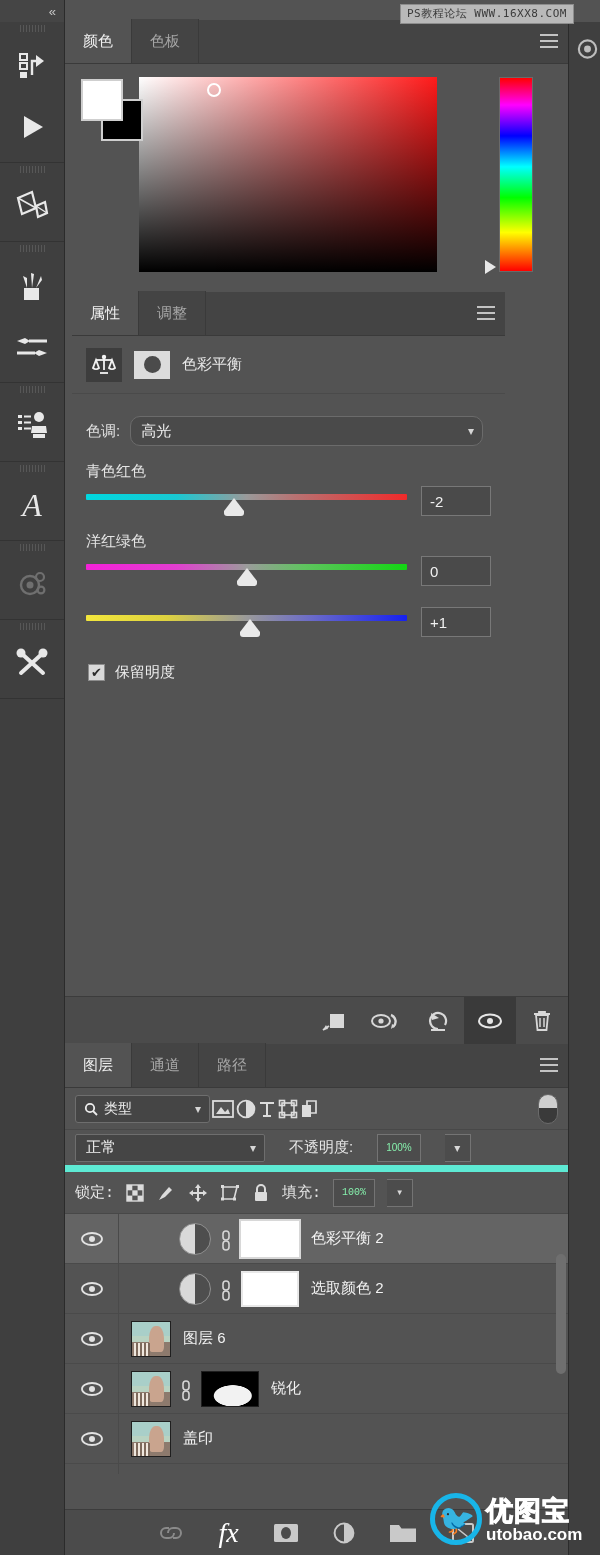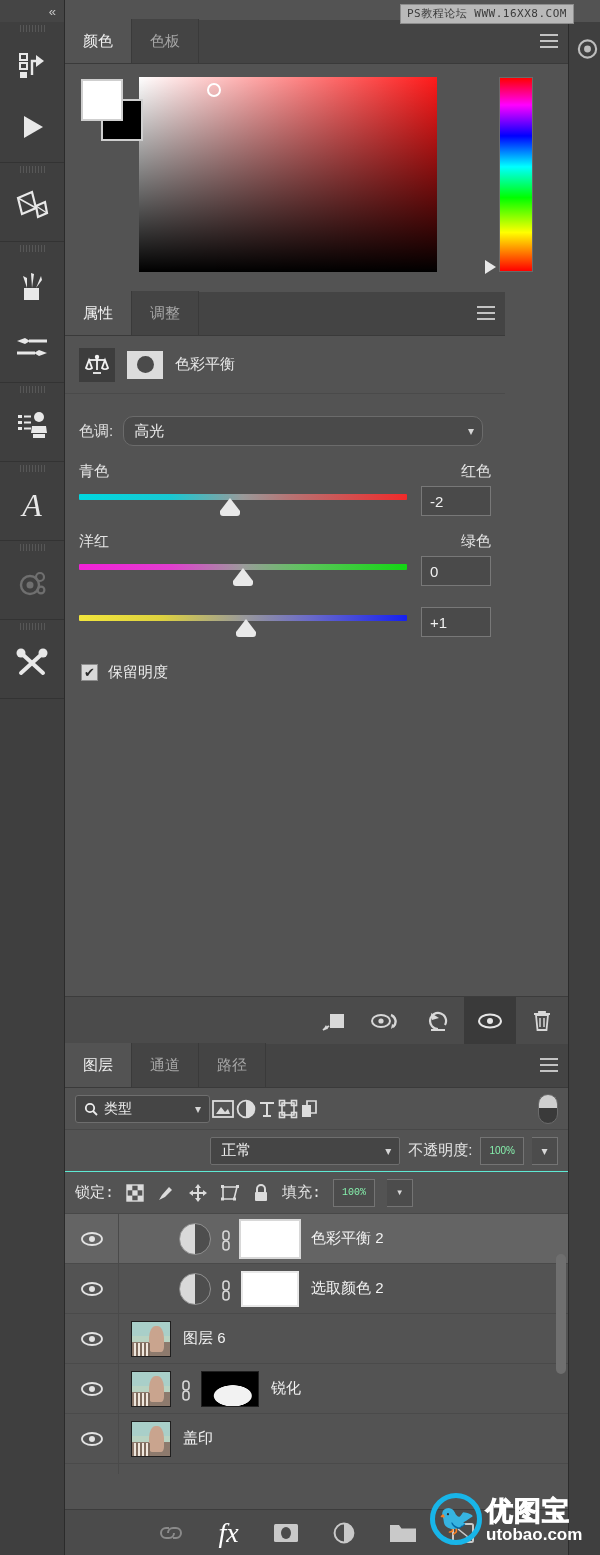--- a/index.html
+++ b/index.html
@@ -110,21 +110,21 @@
       #00ff00 62%, #ffff00 80%, #ff0000 100%);
     border: 1px solid #6a6a6a;
   }
   .hue-marker {
     position: absolute; left: 420px; top: 196px; width: 0; height: 0;
     border-top: 7px solid transparent; border-bottom: 7px solid transparent;
     border-left: 11px solid #e8e8e8;
   }
 
   
-  #props-panel { left: 65px; top: 292px; width: 440px; height: 752px; }
+  #props-panel { left: 65px; top: 292px; width: 440px; height: 752px; padding-left: 7px; }
   .props-head {
     height: 58px; display: flex; align-items: center; gap: 12px;
     padding-left: 14px; border-bottom: 1px solid #4a4a4a;
   }
   .adj-icon {
     width: 36px; height: 34px; background: #3d3d3d; display: flex;
     align-items: center; justify-content: center; color: #f2f2f2;
   }
   .mask-thumb {
     width: 36px; height: 28px; background: #dcdcdc; display: flex;
@@ -136,21 +136,21 @@
   .tone-row { display: flex; align-items: center; gap: 10px; padding: 22px 22px 0 14px; }
   .tone-label { font-size: 15px; color: #e0e0e0; }
   .select-box {
     flex: 1; height: 30px; background: #4a4a4a; border: 1px solid #6b6b6b;
     border-radius: 10px; display: flex; align-items: center; justify-content: space-between;
     padding: 0 8px 0 10px; font-size: 15px; color: #efefef;
   }
   .chev { color: #d6d6d6; font-size: 12px; }
 
   .slider-block { padding: 16px 14px 0 14px; }
-  .slider-top { display: flex; justify-content: space-between; align-items: flex-end; gap: 32px; }
+  .slider-top { display: flex; justify-content: flex-start; align-items: flex-end; }
   .slider-top .lbl { font-size: 15px; color: #e5e5e5; }
   .slider-line { position: relative; display: flex; align-items: center; gap: 14px; margin-top: 5px; }
   .track-wrap { position: relative; flex: 1; height: 26px; }
   .track { position: absolute; left: 0; top: 6px; width: 100%; height: 6px; border-radius: 1px; }
   .track.cr { background: linear-gradient(to right, #00d8e0 0%, #19c8d2 28%, #9a9a9a 50%, #b87272 65%, #f02a2a 100%); }
   .track.mg { background: linear-gradient(to right, #f321d8 0%, #e23ed0 28%, #9b9b9b 50%, #5fc45f 68%, #13d613 100%); }
   .track.yb { background: linear-gradient(to right, #f2e63c 0%, #ded23f 25%, #9a9a9a 50%, #6b6bc8 70%, #1620f0 100%); }
   .thumb {
     position: absolute; top: 10px; width: 0; height: 0; transform: translateX(-10px);
     border-left: 10px solid transparent; border-right: 10px solid transparent;
@@ -196,23 +196,22 @@
   }
   .filter-select .fs-label { flex: 1; }
   .ficon { color: #dcdcdc; display: flex; align-items: center; }
   .toggle-pill {
     margin-left: auto; width: 20px; height: 30px; border-radius: 10px;
     background: linear-gradient(to bottom, #cfcfcf 0 48%, #3a3a3a 48% 100%);
     border: 1px solid #6a6a6a;
   }
 
   .blend-row {
-    height: 42px; display: flex; align-items: center; gap: 8px; padding: 0 10px;
-    border-bottom: 1px solid #5eead4;
-    justify-content: flex-end;
+    height: 42px; display: flex; align-items: center; gap: 24px; padding: 0 10px;
+    border-bottom: 7px solid #5eead4;
   }
   .blend-select {
     width: 190px; height: 28px; background: #454545; border: 1px solid #6e6e6e;
     border-radius: 2px; display: flex; align-items: center; justify-content: space-between;
     padding: 0 8px 0 10px; font-size: 15px; color: #f0f0f0;
   }
   .small-label { font-size: 15px; color: #e6e6e6; }
   .val-box {
     height: 28px; background: #4c4c4c; border: 1px solid #747474;
     display: flex; align-items: center; padding: 0 8px; font-size: 10px; color: #86efac;

